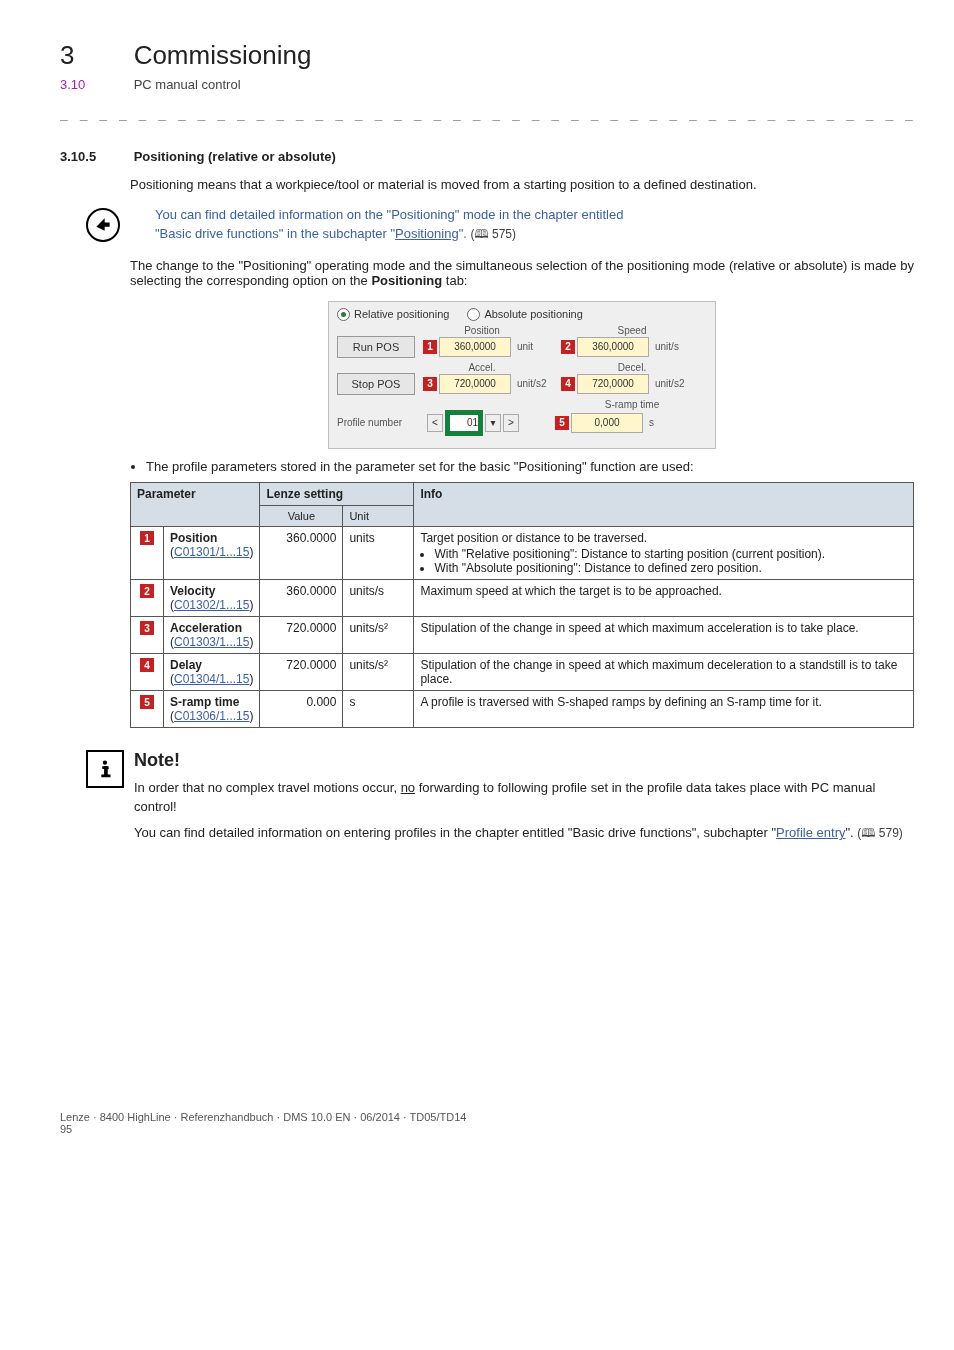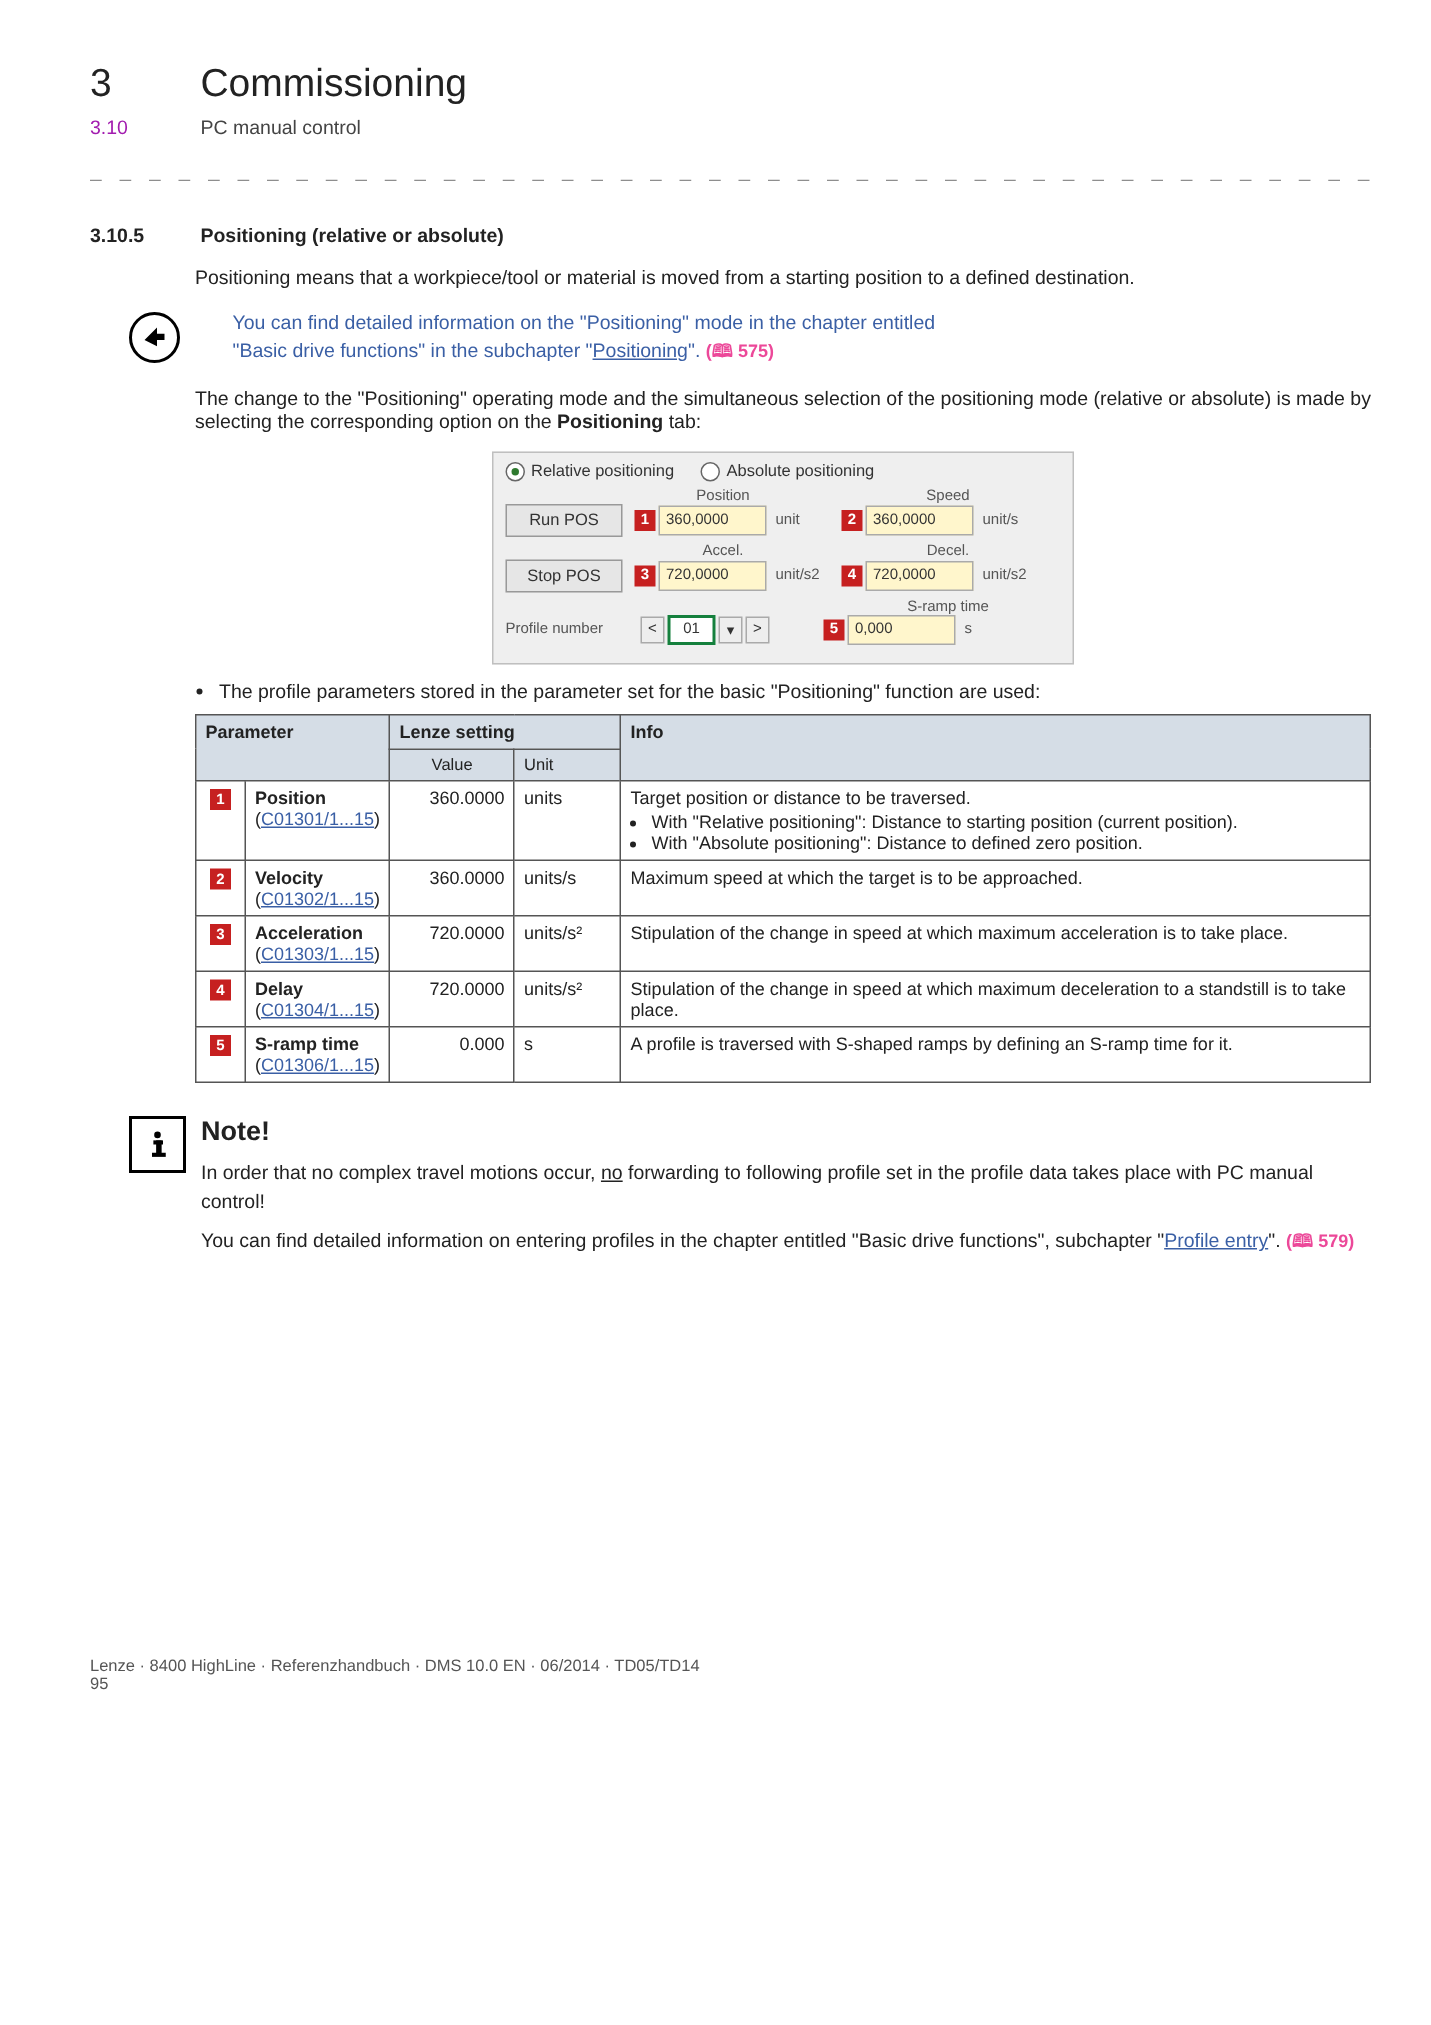--- a/index.html
+++ b/index.html
@@ -32,21 +32,21 @@
   .tip-row { display: flex; align-items: center; margin: 14px 0 14px -44px; gap: 23px; }
   .tip-icon {
     width: 30px; height: 30px; border: 2px solid #000; border-radius: 50%;
     display: flex; align-items: center; justify-content: center;
     font-weight: 700; font-size: 16px; flex: 0 0 30px; margin-right: 12px;
     position: relative;
   }
   .tip-icon svg { width: 20px; height: 20px; }
   .tip-text { color: #3a5fa5; font-size: 13px; line-height: 1.45; }
   a.inline-link { color: #3a5fa5; text-decoration: underline; }
-  .pageref { color: #ec4899; font-size: 12px; font-weight: bold; }
+  .pageref { color: #404040; font-size: 12px; }
   .pageref .book { font-size: 12px; }
   
   .ui-panel {
     width: 370px;
     margin: 6px auto 10px auto;
     border: 1px solid #bfbfbf;
     background: #efefef;
     font-size: 11px;
     color: #333;
     padding: 6px 8px 8px 8px;
@@ -61,27 +61,27 @@
     font-size: 11px; display: flex; align-items: center; justify-content: center;
     margin-right: 8px;
   }
   .marker {
     width: 14px; height: 14px; background: #c62020; color: #fff;
     display: inline-flex; align-items: center; justify-content: center;
     font-size: 10px; font-weight: 700; margin-right: 2px;
   }
   .ui-val {
     width: 62px; height: 18px; border: 1px solid #aaa; background: #fff6cc;
-    font-size: 10px; text-align: left; padding: 0 4px; line-height: 18px;
+    font-size: 10px; text-align: center; padding: 0 4px; line-height: 18px;
   }
   .ui-unit { width: 44px; font-size: 10px; color: #555; padding-left: 6px; }
   .ui-side-label { width: 84px; text-align: left; font-size: 10px; color: #555; padding-right: 6px;}
   .ui-profile-sel { display:flex; align-items:center; gap:2px;}
   .ui-profile-sel .chev { width:14px;height:16px;border:1px solid #aaa;background:#eee;font-size:10px;display:flex;align-items:center;justify-content:center;}
-  .ui-profile-sel .num { width:28px;height:16px;border:2px solid #15803d;background:#fff;font-size:10px;text-align:center;line-height:16px;}
+  .ui-profile-sel .num { width:28px;height:16px;border:5px solid #15803d;background:#fff;font-size:10px;text-align:right;line-height:16px;}
   ul.body-list { margin: 6px 0 8px 0; padding-left: 16px; }
   ul.body-list li { margin-bottom: 4px; }
   table.param-table { border-collapse: collapse; width: 100%; margin-top: 4px; }
   table.param-table th, table.param-table td { border: 1px solid #555; padding: 4px 6px; vertical-align: top; font-size: 12px; }
   table.param-table thead th { background: #d5dde6; font-weight: 700; text-align: left; }
   table.param-table thead th.sub { font-weight: 400; font-size: 11px; text-align: center; background:#d5dde6;}
   .td-marker { width: 20px; text-align: center; padding:4px 2px;}
   .td-marker .marker { margin: 0 auto; }
   .td-value { text-align: right; width: 70px; }
   .td-unit { width: 58px; }

